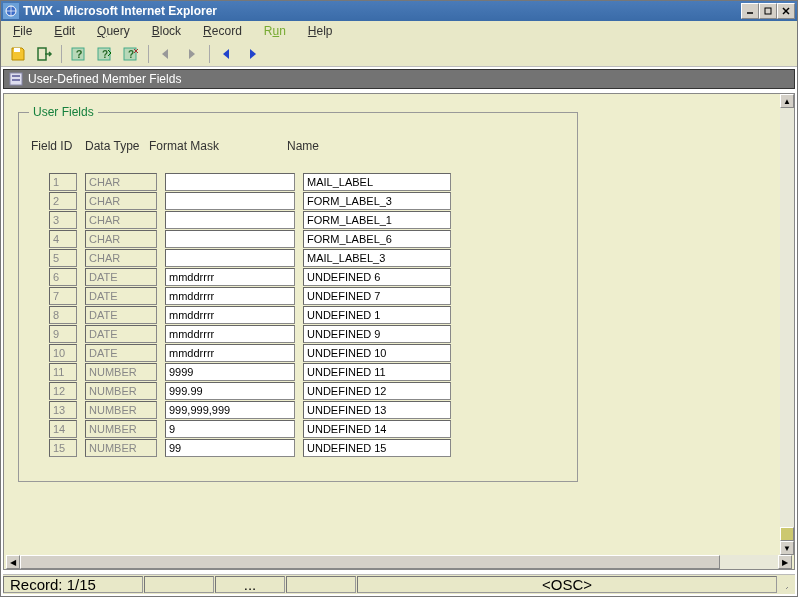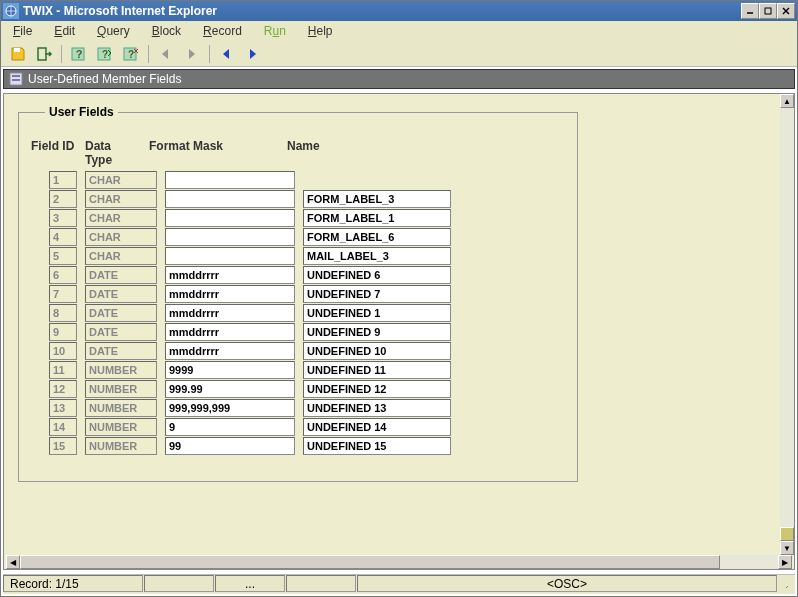--- a/index.html
+++ b/index.html
@@ -21,23 +21,23 @@
 .tb-btn { width: 22px; height: 22px; display: flex; align-items: center; justify-content: center; }
 .tb-sep { width: 1px; height: 18px; background: #aaa; margin: 0 2px; }
 
 .subheader { height: 20px; background: #737373; color: #fff; display: flex; align-items: center; padding: 0 4px; font-size: 12px; border: 1px solid #333; margin: 2px; }
 .subheader-icon { width: 16px; height: 16px; margin-right: 4px; display: inline-flex; align-items: center; justify-content: center; }
 
 .content-wrap { flex: 1; background: #eeeece; margin: 2px; border: 1px solid #888; display: flex; flex-direction: column; position: relative; overflow: hidden; }
 .content-inner { flex: 1; padding: 18px 14px 0 14px; overflow: hidden; position: relative; }
 
 .fieldset { border: 1px solid #999; padding: 26px 12px 20px 12px; position: relative; background: #eeeece; width: 560px; height: 370px; }
-.legend { position: absolute; top: -8px; left: 26px; background: #eeeece; padding: 0 4px; font-weight: bold; font-size: 12px; color: #000000; }
-
-.grid { display: flex; flex-direction: column; gap: 0; font-weight: bold; }
+.legend { position: absolute; top: -8px; left: 10px; background: #eeeece; padding: 0 4px; font-weight: normal; font-size: 12px; color: #15803d; }
+
+.grid { display: flex; flex-direction: column; gap: 16px; }
 .grid-head { display: flex; gap: 8px; margin-bottom: 4px; color: #333; font-size: 12px;}
 .grid-row { display: flex; gap: 8px; margin-bottom: 1px; align-items: center; }
 
 .h-id { width: 46px; }
 .h-type { width: 56px; }
 .h-mask { width: 130px; }
 .h-name { width: 148px; }
 
 .cell { height: 18px; background: #fff; border: 1px solid #888; border-top-color: #666; border-left-color: #666; padding: 1px 3px; font-size: 11px; display: flex; align-items: center; overflow: hidden; white-space: nowrap; }
 .cell.readonly { background: #eeeece; color: #888; }
@@ -49,21 +49,21 @@
 .vscroll { position: absolute; right: 0; top: 0; bottom: 14px; width: 14px; background: #d4d0c8; display: flex; flex-direction: column; }
 .vscroll-arrow { height: 14px; background: #d4d0c8; border: 1px solid #888; border-top-color:#fff; border-left-color:#fff; display:flex; align-items:center; justify-content:center; font-size:8px; }
 .vscroll-track { flex:1; background: #e8e8d8; position: relative; }
 .vscroll-thumb { position:absolute; left:0; right:0; height:14px; bottom:0; background:#ccc870; border:1px solid #888; border-top-color:#fff; border-left-color:#fff; }
 
 .hscroll { height: 14px; background: #d4d0c8; display: flex; margin: 0 2px; }
 .hscroll-arrow { width: 14px; background:#d4d0c8; border:1px solid #888; border-top-color:#fff; border-left-color:#fff; display:flex; align-items:center; justify-content:center; font-size:8px;}
 .hscroll-track { flex:1; background:#e8e8d8; position:relative; }
 .hscroll-thumb { position:absolute; top:0; bottom:0; left:0; width:700px; background:#d4d0c8; border:1px solid #888; border-top-color:#fff; border-left-color:#fff; }
 
-.statusbar { height: 20px; background: #e8e8c8; border-top: 1px solid #bbb; display: flex; align-items: flex-start; font-size: 12px; margin: 2px; }
+.statusbar { height: 20px; background: #e8e8c8; border-top: 1px solid #bbb; display: flex; align-items: center; font-size: 15px; margin: 2px; }
 .status-cell { border: 1px solid #999; border-top-color:#777; border-left-color:#777; height: 17px; display:flex; align-items:center; padding: 0 6px; margin-right: 1px; }
 .sc-record { width: 140px; }
 .sc-small { width: 70px; }
 .sc-osc { flex:1; justify-content:center; }
 .sc-grip { width:16px; border:none; }
 
 svg { display:block; }
 </style>
 </head>
 <body>
@@ -187,20 +187,21 @@
             <span class="h-id">Field ID</span>
             <span class="h-type">Data Type</span>
             <span class="h-mask">Format Mask</span>
             <span class="h-name">Name</span>
           </div>
           <div id="rows-container">
               <div class="grid-row">
                 <div class="cell readonly c-id">1</div>
                 <div class="cell readonly c-type">CHAR</div>
                 <div class="cell c-mask"></div>
+                <div class="cell c-name">MAIL_LABEL</div>
               </div>
               <div class="grid-row">
                 <div class="cell readonly c-id">2</div>
                 <div class="cell readonly c-type">CHAR</div>
                 <div class="cell c-mask"></div>
                 <div class="cell c-name">FORM_LABEL_3</div>
               </div>
               <div class="grid-row">
                 <div class="cell readonly c-id">3</div>
                 <div class="cell readonly c-type">CHAR</div>

